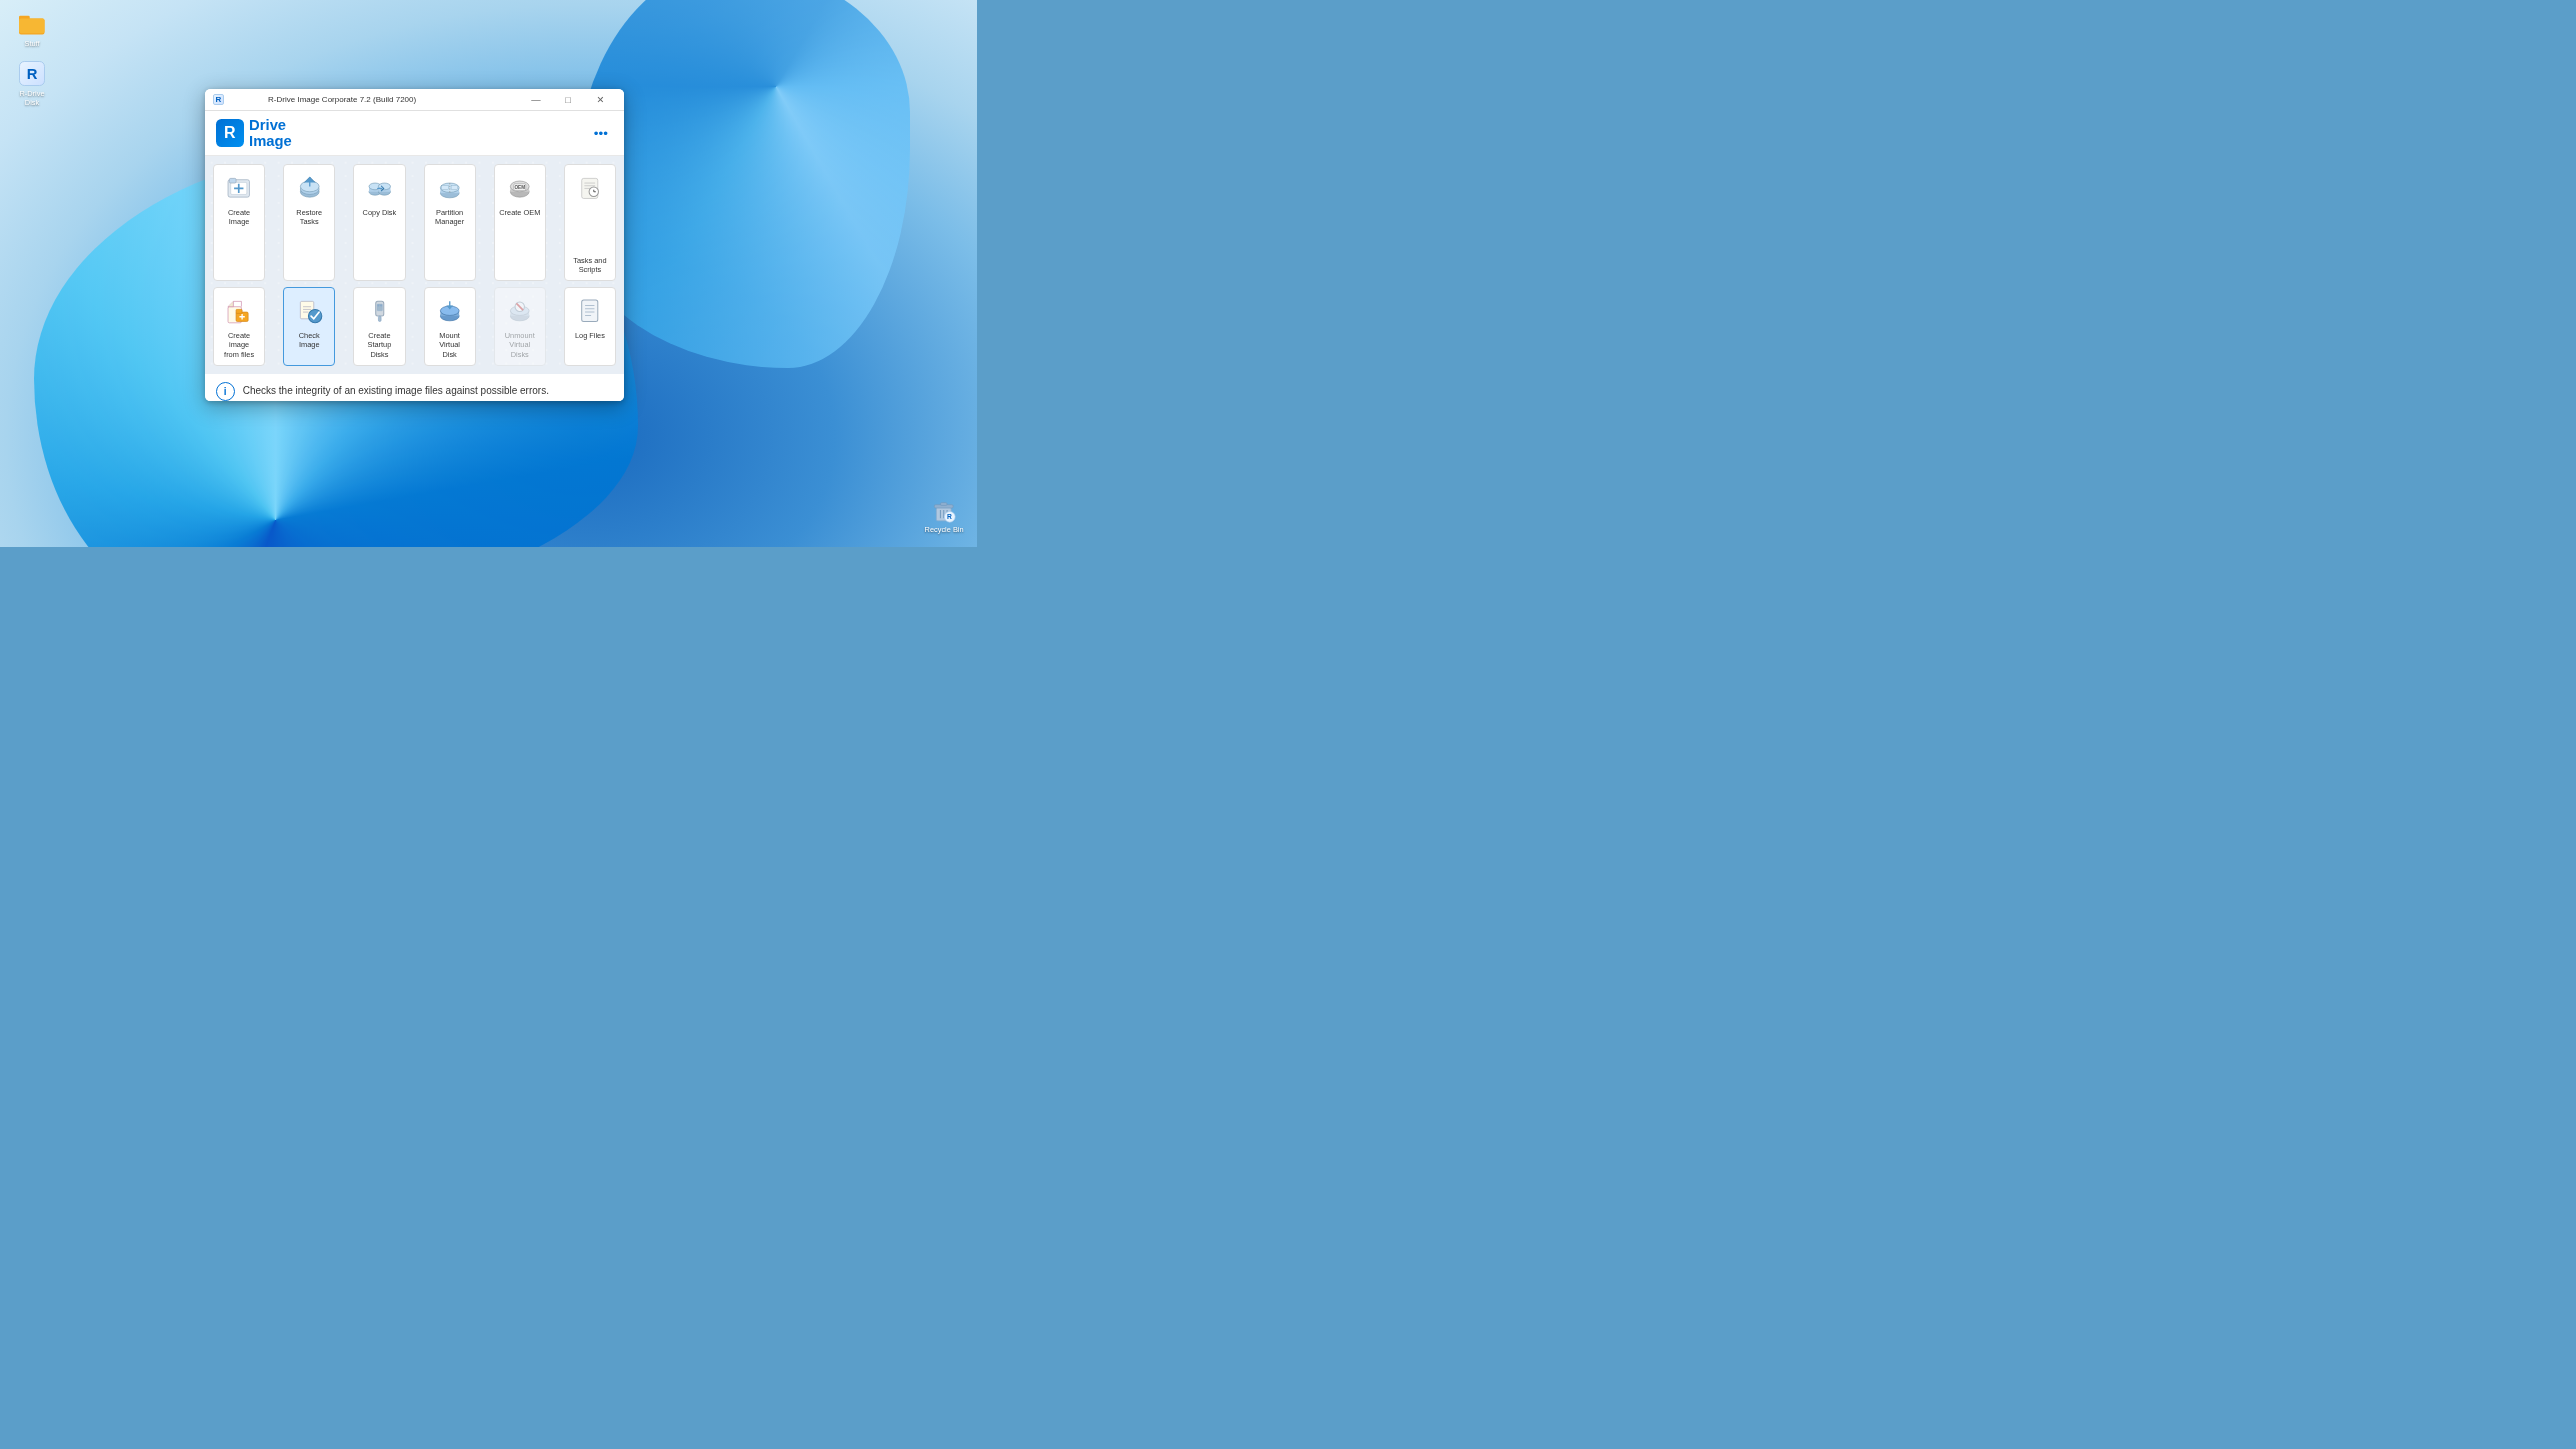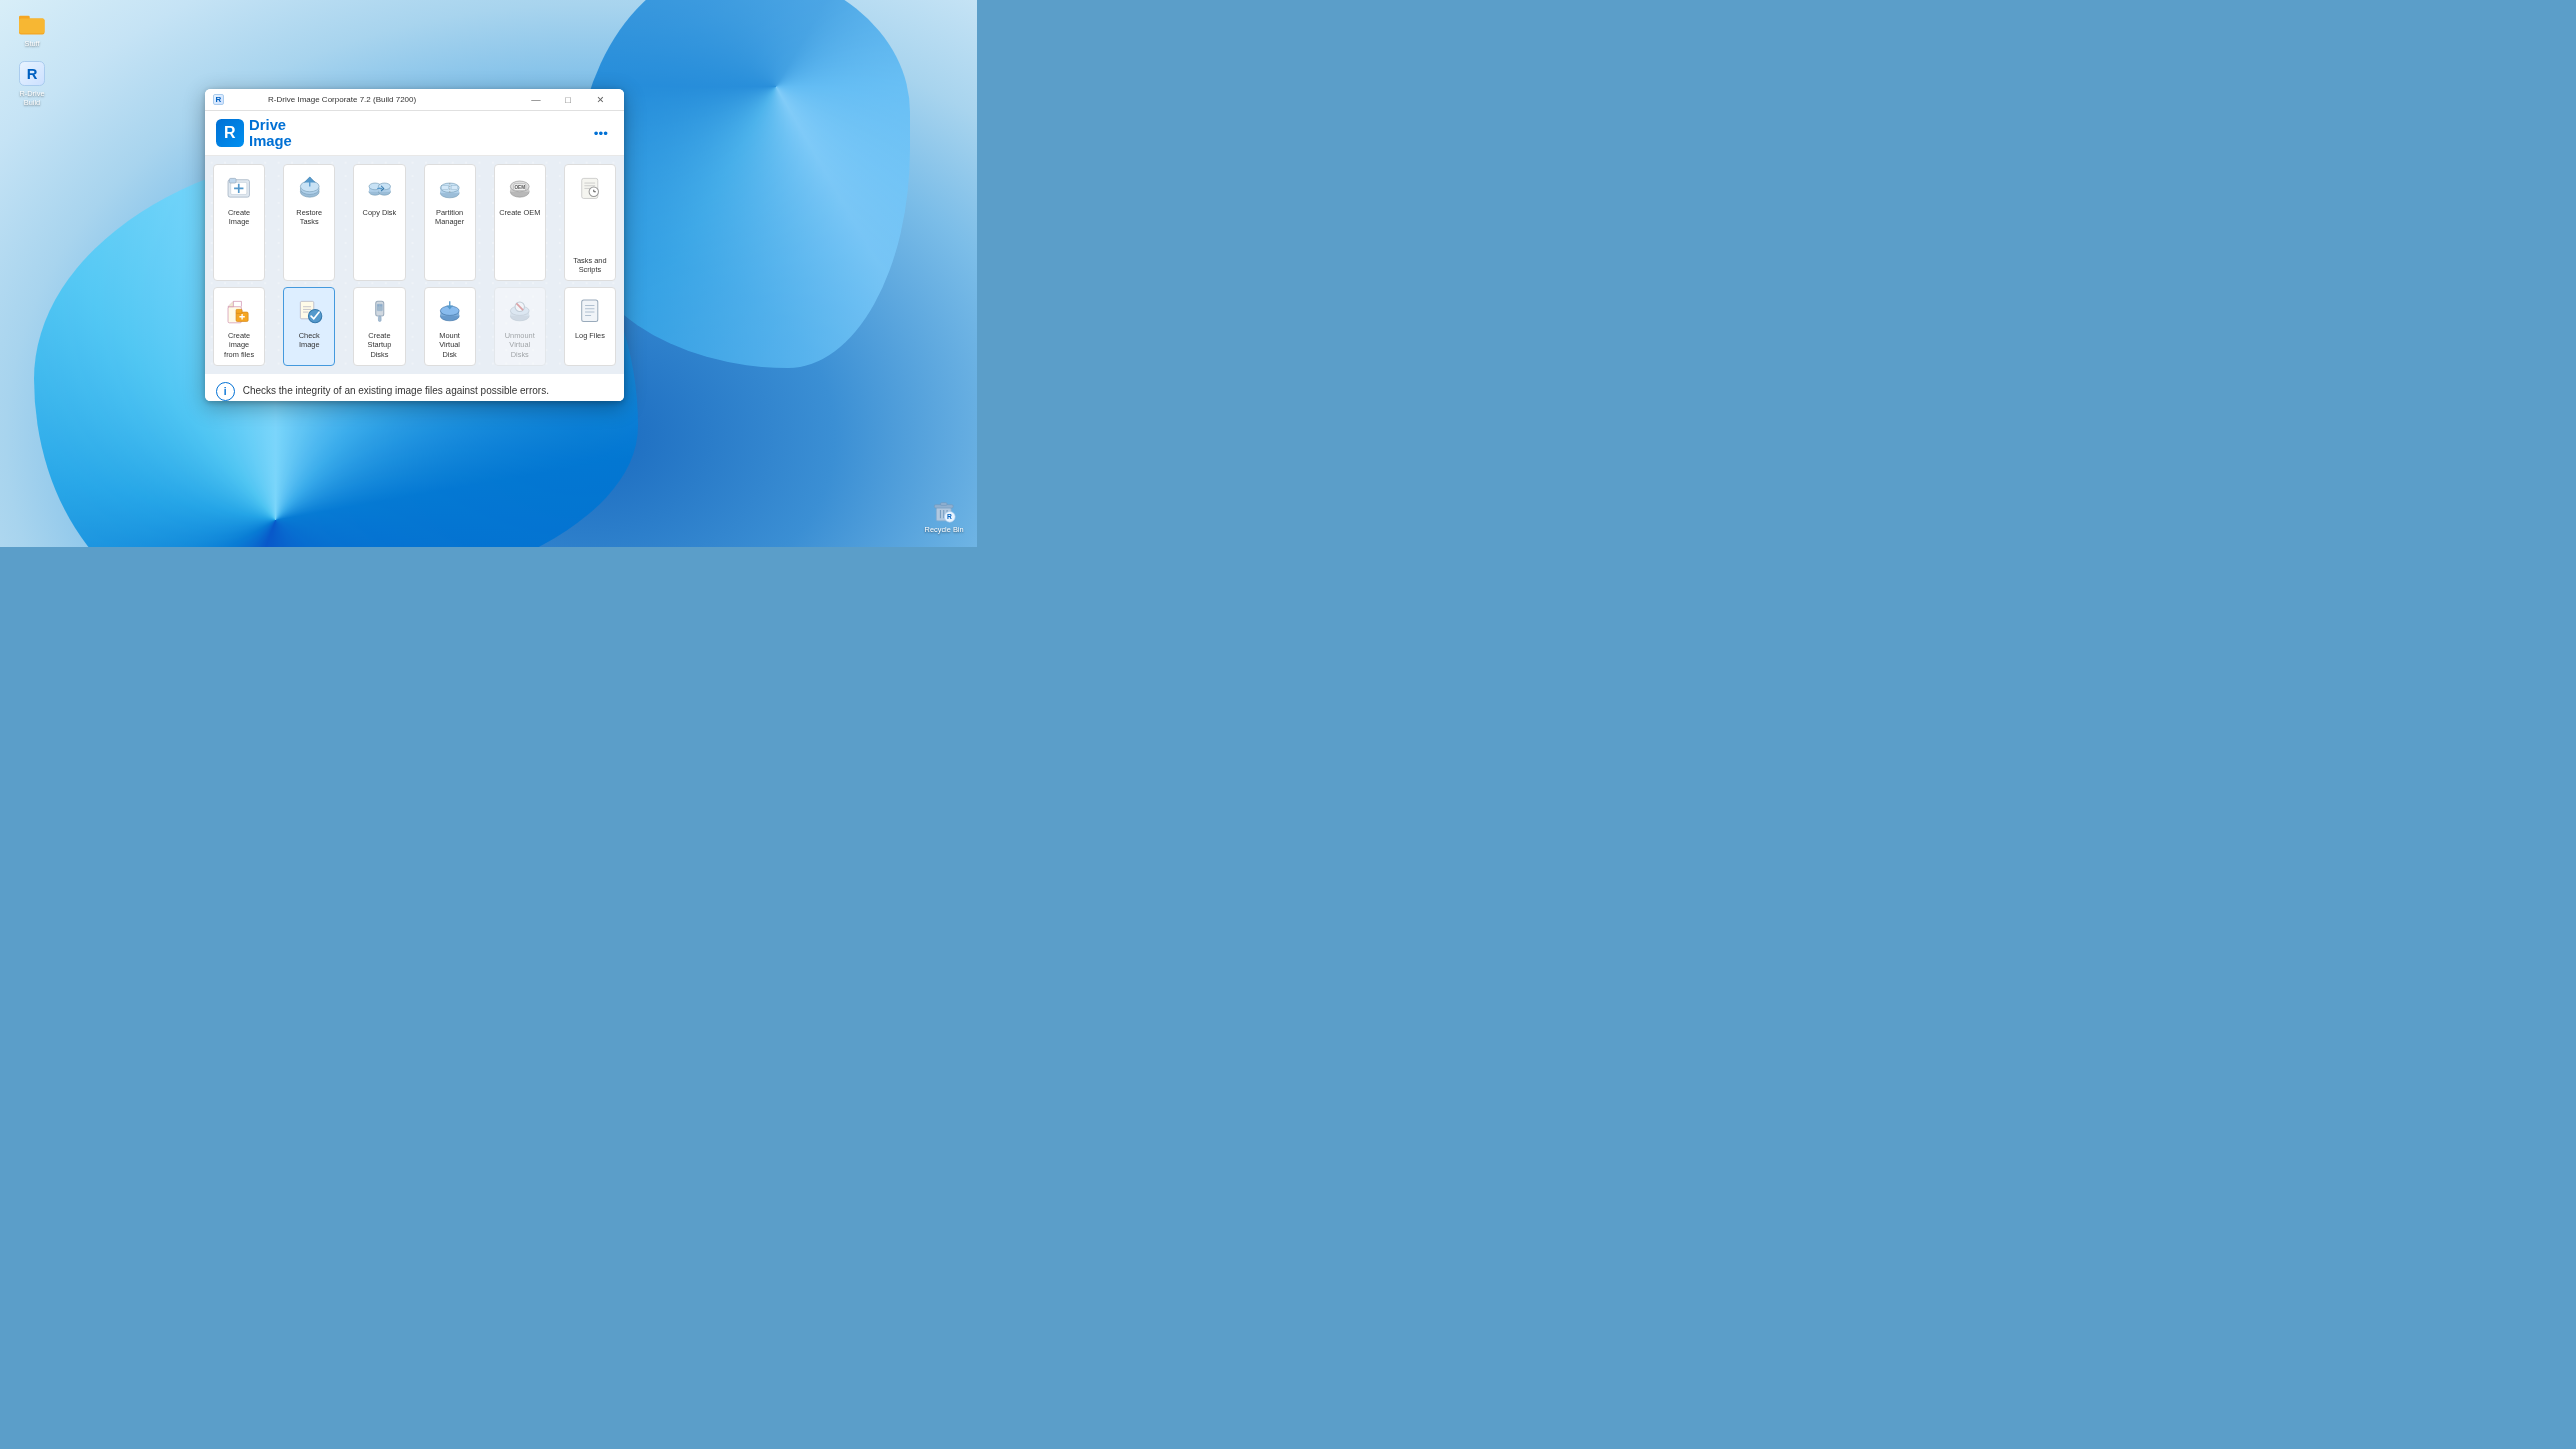--- a/index.html
+++ b/index.html
@@ -371,21 +371,21 @@
       </svg>
     </div>
     <span class="icon-label">Stuff</span>
   </div>
 
   <div class="desktop-icon">
     <div class="icon-img">
       <div class="rdrive-icon">R</div>
     </div>
     <span class="icon-label" style="white-space:pre-line;">R-Drive
-Build</span>
+Disk</span>
   </div>
 </div>
 
 <div class="recycle-bin">
   <div class="recycle-bin-icon">
     <svg width="25.5" height="25.5" viewBox="0 0 38 38" style="font-size:28px">
 
       <rect x="8" y="14" width="22" height="20" rx="2" fill="#b0c8e0" stroke="#8aabcc" stroke-width="1"></rect>
 
       <rect x="5" y="10" width="28" height="5" rx="2" fill="#90b0d0" stroke="#7099be" stroke-width="1"></rect>

